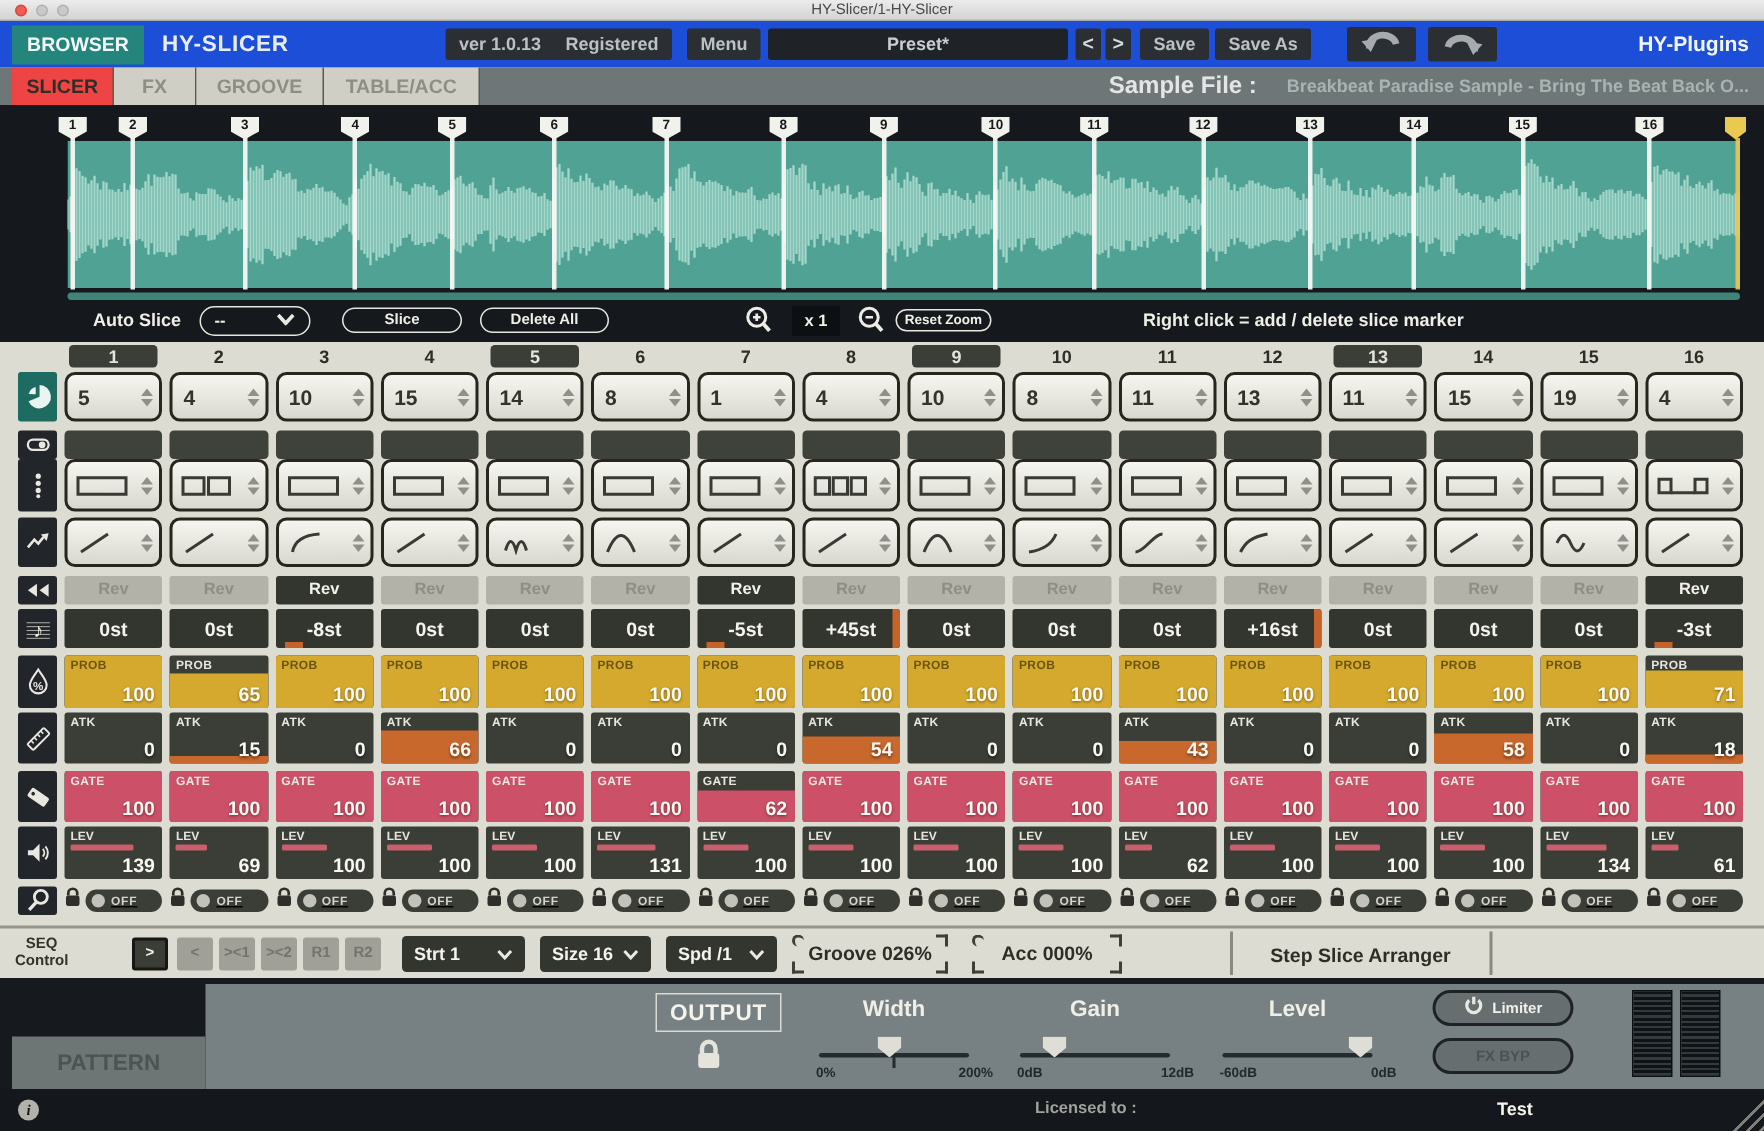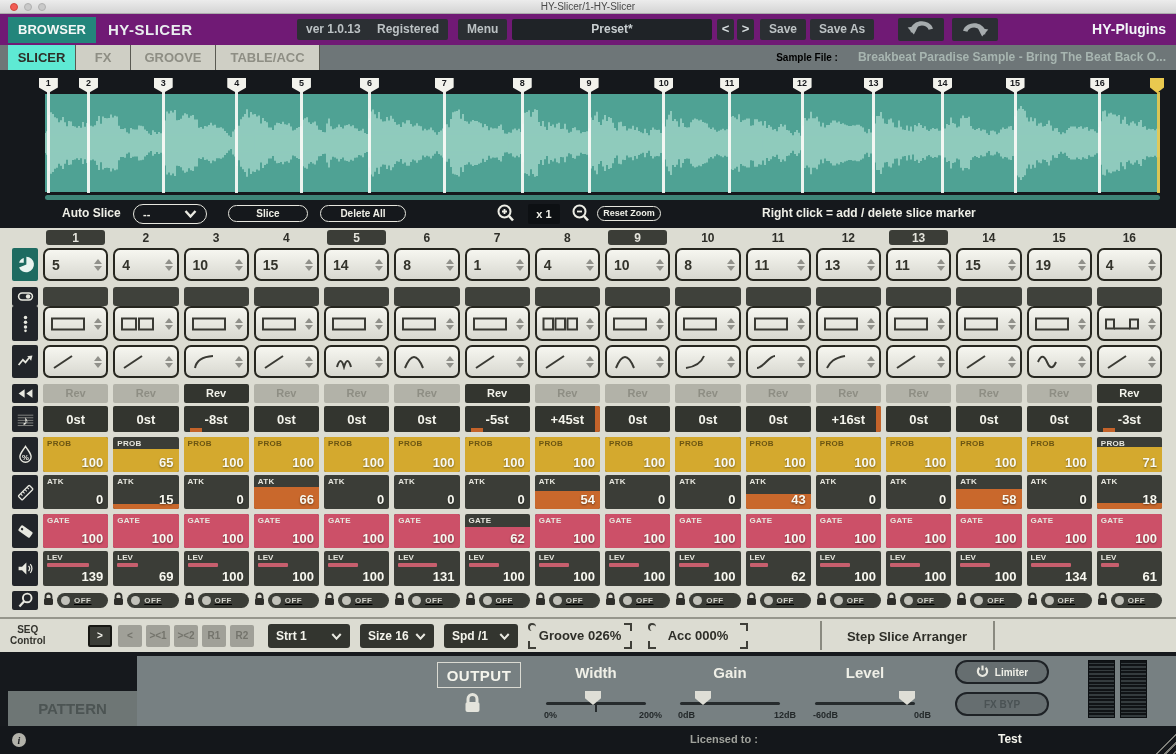--- a/index.html
+++ b/index.html
@@ -3,34 +3,34 @@
 <meta charset="utf-8">
 <style>
 *{margin:0;padding:0;box-sizing:border-box;}
 html,body{width:1176px;height:754px;overflow:hidden;}
 body{font-family:"Liberation Sans","DejaVu Sans",sans-serif;background:#DCDCD2;position:relative;font-weight:bold;}
 
 #titlebar{position:absolute;top:0;left:0;right:0;height:14px;background:linear-gradient(#ECECEC,#D4D4D4);border-bottom:1px solid #ABABAB;}
 .tl{position:absolute;top:3px;width:8px;height:8px;border-radius:50%;}
 #win-title{position:absolute;top:1px;width:100%;text-align:center;font-size:10px;font-weight:normal;color:#4A4A4A;}
 
-#toolbar{position:absolute;top:14px;left:0;right:0;height:31px;background:#701a75;}
+#toolbar{position:absolute;top:14px;left:0;right:0;height:31px;background:#1d4ed8;}
 .tbtn{position:absolute;top:5px;height:21px;line-height:21px;background:#2B2F33;color:#BCC2C4;font-size:12px;text-align:center;border-radius:2px;padding:0 9px;}
 #browser-tab{position:absolute;left:8px;top:3px;width:88px;height:26px;line-height:26px;background:#23857B;color:#F4F8F6;font-size:13px;text-align:center;}
 #app-name{position:absolute;left:108px;top:0;height:31px;line-height:31px;color:#E9EDEF;font-size:15px;letter-spacing:0.5px;}
 #preset-box{position:absolute;left:512px;top:5px;width:200px;height:21px;line-height:21px;background:#1F2327;color:#C9CFD1;font-size:12px;text-align:center;border-radius:2px;}
 .navb{position:absolute;top:5px;width:17px;height:21px;line-height:20px;background:#2B2F33;color:#D6DCDE;font-size:13px;text-align:center;border-radius:2px;}
 #brand{position:absolute;right:10px;top:0;height:31px;line-height:31px;color:#F2F6F8;font-size:14px;}
 .histbtn{position:absolute;top:4px;width:46px;height:23px;background:#2B2F33;border-radius:2px;display:flex;align-items:center;justify-content:center;}
 
 #tabrow{position:absolute;top:45px;left:0;right:0;height:25px;background:#6E7678;}
 .ptab{position:absolute;top:0;height:25px;line-height:25px;text-align:center;font-size:13px;background:#CFCFC5;color:#8E8E84;border-right:1px solid #5A5A52;}
-.ptab.active{background:#5eead4;color:#2E2E28;}
+.ptab.active{background:#ef4444;color:#2E2E28;}
 #samplefile{position:absolute;right:10px;top:0;height:25px;line-height:25px;display:flex;gap:20px;}
-#samplefile .sf-label{color:#000000;font-size:10px;}
+#samplefile .sf-label{color:#e5e5e5;font-size:16px;}
 #samplefile .sf-name{color:#A7B5B0;font-size:12px;}
 
 #wavepanel{position:absolute;top:70px;left:0;right:0;height:158px;background:#15181C;}
 #waveholder{position:absolute;left:45px;top:8px;width:1115px;height:124px;}
 #wavesvg{position:absolute;top:16px;left:0;width:1115px;height:98px;}
 #wavescroll{position:absolute;left:0;right:0;top:117px;height:5px;background:#3E8578;border-radius:3px;}
 #marker-layer{position:absolute;inset:0;}
 .mline{position:absolute;top:14px;height:101px;width:3px;background:rgba(250,250,246,0.93);}
 .mflag{position:absolute;top:0;width:19px;height:15px;background:#F2F2EC;clip-path:polygon(0 0,100% 0,100% 64%,50% 100%,0 64%);text-align:center;font-size:9px;color:#16181C;line-height:11px;}
 #end-flag{position:absolute;top:0;right:-4px;width:14px;height:15px;background:#E9C94F;clip-path:polygon(0 0,100% 0,100% 64%,50% 100%,0 64%);}

